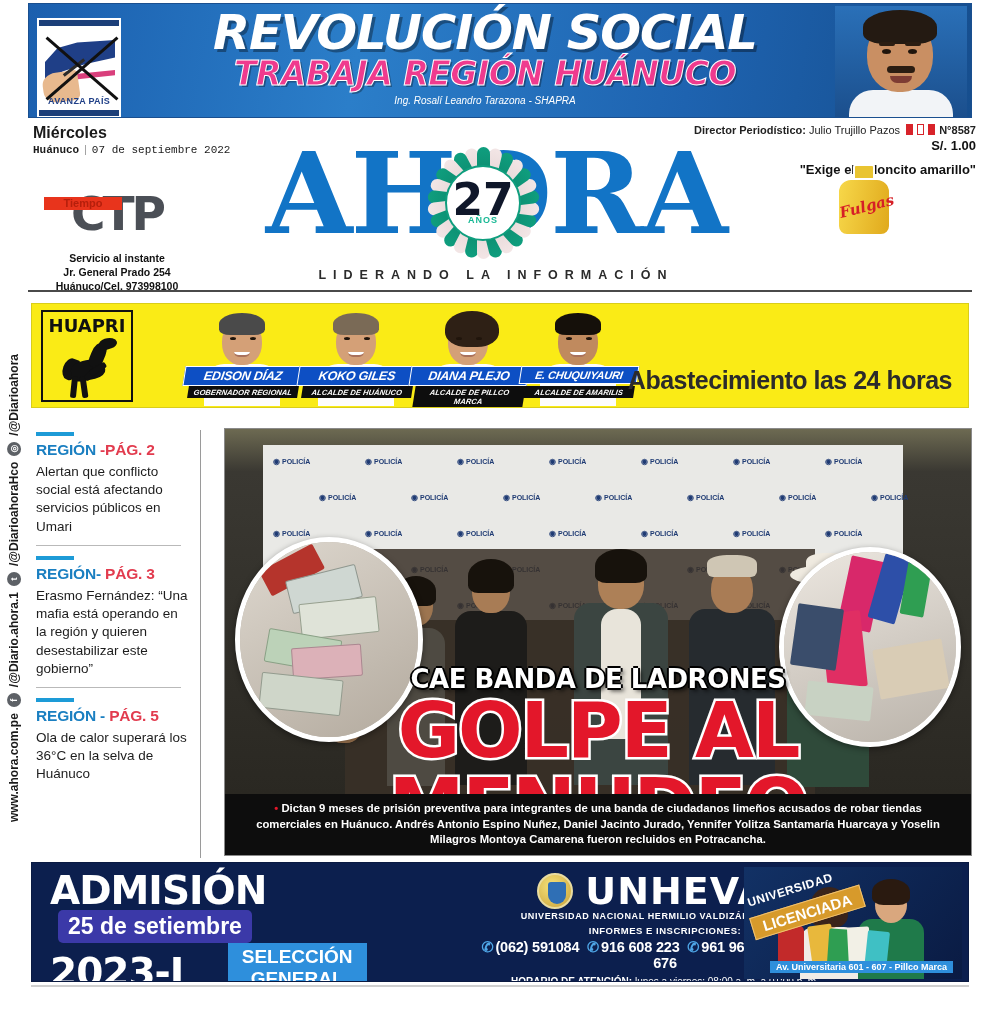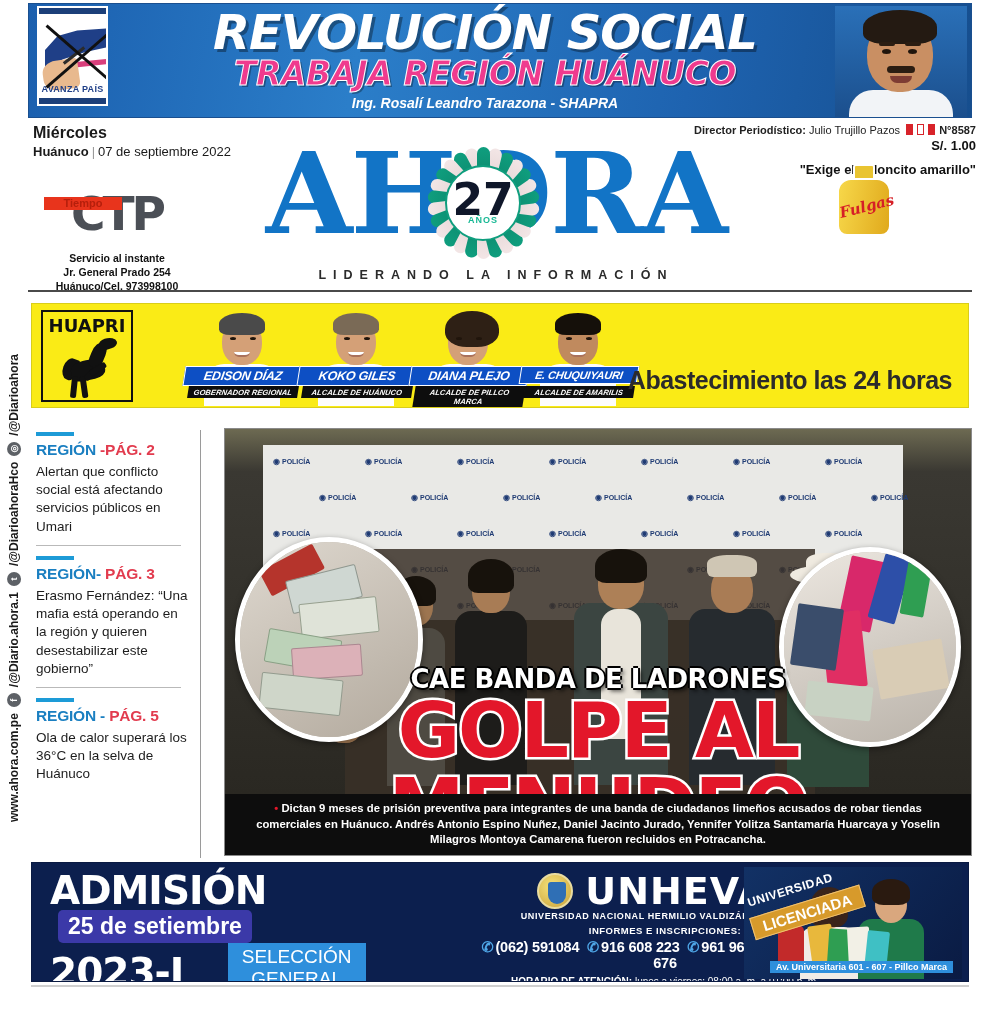--- a/index.html
+++ b/index.html
@@ -11,21 +11,21 @@
   }
   .page { position: relative; width: 1000px; height: 1024px; background:#fff; }
 
   
   .topbanner {
     position:absolute; left:28px; top:3px; width:944px; height:115px;
     background: linear-gradient(100deg,#1b5fae 0%, #2b7ec9 35%, #1e63b0 70%, #164e8e 100%);
     overflow:hidden; border:1px solid #1a4f8f;
   }
   .tb-logo {
-    position:absolute; left:8px; top:2px; width:71px; height:100px;
+    position:absolute; left:8px; top:14px; width:84px; height:100px;
     background:#1c3f79; border:2px solid #fff; display:flex; align-items:center; justify-content:flex-end;
   }
   .tb-logo-inner{
     position:relative; width:82px; height:84px; background:#fff; overflow:hidden;
   }
   .ap-swoosh{
     position:absolute; left:6px; top:14px; width:70px; height:40px;
     background:#1f3f87; clip-path: polygon(0 55%,18% 20%,46% 6%,100% 0,100% 44%,58% 60%,26% 78%,0 100%);
   }
   .ap-swoosh2{
@@ -52,21 +52,21 @@
     font-size:48px; font-weight:bold; font-style:italic; color:#fff; line-height:1;
     letter-spacing:-1px; text-shadow: 3px 3px 0 rgba(0,0,0,.35);
     font-family:"DejaVu Sans", sans-serif;
   }
   .tb-l2{
     font-size:33px; font-weight:bold; font-style:italic; color:#ef3b8e; line-height:1.05;
     letter-spacing:-.5px; text-shadow: 2px 2px 0 rgba(0,0,0,.3);
     -webkit-text-stroke:1px #ffffff;
     font-family:"DejaVu Sans", sans-serif; margin-top:1px;
   }
-  .tb-l3{ font-size:14px; font-weight:bold; color:#fff; font-style:italic; margin-top:3px; }
+  .tb-l3{ font-size:10px; font-weight:normal; color:#fff; font-style:italic; margin-top:3px; }
   .tb-face{
     position:absolute; right:4px; top:2px; width:132px; height:111px; overflow:hidden;
   }
   .face-bg{ position:absolute; inset:0; background:linear-gradient(180deg,#2a70b8,#1b4f8d); }
   .face-head{
     position:absolute; left:32px; top:10px; width:66px; height:76px; border-radius:50% 50% 46% 46%;
     background:#c98f63;
   }
   .face-hair{
     position:absolute; left:28px; top:4px; width:74px; height:34px; border-radius:50% 50% 30% 30%;
@@ -77,21 +77,21 @@
   .face-eye1,.face-eye2{ position:absolute; top:43px; width:9px; height:5px; background:#20150c; border-radius:50%; }
   .face-eye1{ left:47px; } .face-eye2{ left:73px; }
   .face-stache{ position:absolute; left:52px; top:60px; width:28px; height:7px; background:#2b1d12; border-radius:4px; }
   .face-mouth{ position:absolute; left:55px; top:70px; width:22px; height:7px; background:#7d3c33; border-radius:0 0 12px 12px; }
   .face-body{ position:absolute; left:14px; top:84px; width:104px; height:30px; background:#f2f4f7; border-radius:24px 24px 0 0; }
 
   
   .masthead{ position:absolute; left:0; top:122px; width:1000px; height:172px; }
   .md-date{ position:absolute; left:33px; top:2px; }
   .md-day{ font-size:16px; font-weight:bold; color:#1a1a1a; }
-  .md-line{ font-size:13px; color:#1a1a1a; margin-top:2px; white-space:nowrap; }
+  .md-line{ font-size:11px; color:#1a1a1a; margin-top:2px; white-space:nowrap;font-family:Liberation Mono, monospace; }
   .md-line b{ font-weight:bold; }
   .md-sep{ color:#999; margin:0 3px; }
 
   .ctp{ position:absolute; left:44px; top:42px; width:146px; text-align:center;margin-top:28px; }
   .ctp-logo{ font-size:47px; font-weight:bold; color:#4b4f56; letter-spacing:-3px; line-height:.95;
              font-family:"DejaVu Sans", sans-serif; }
   .ctp-band{ position:absolute; left:44px; top:75px; width:78px; height:13px; background:#e8341c; }
   .ctp-band span{ color:#b51f0c; font-size:11px; font-weight:bold; line-height:13px; display:block; text-align:center; }
   .ctp-sub{ font-size:10.5px; font-weight:bold; color:#111; line-height:1.35; margin-top:14px; }
 
@@ -246,21 +246,21 @@
   .unheval{ position:absolute; left:31px; top:862px; width:938px; height:120px;
             background:#0c1f4e; border:1px solid #0a1a42; overflow:hidden; }
   .un-left{ position:absolute; left:18px; top:8px; width:400px; }
   .un-adm{ font-size:39px; font-weight:bold; color:#fff; letter-spacing:-1px; line-height:1;
            display:inline-block; vertical-align:middle; font-family:"DejaVu Sans", sans-serif; }
   .un-date{ display:inline-block; vertical-align:middle; background:#3b39a8; color:#fff; font-size:23px;
             font-weight:bold; padding:3px 10px; border-radius:5px; margin-left:8px; }
   .un-year{ font-size:39px; font-weight:bold; color:#fff; letter-spacing:-1px; line-height:1; margin-top:10px;
             display:inline-block; vertical-align:middle; font-family:"DejaVu Sans", sans-serif; }
   .un-sel{ display:inline-block; vertical-align:middle; background:#2e8fdc; color:#fff; font-size:19px;
-           font-weight:normal; text-align:center; padding:3px 14px; margin-left:40px; line-height:1.15; }
+           font-weight:bold; text-align:center; padding:3px 14px; margin-left:40px; line-height:1.15; }
 
   .un-mid{ position:absolute; left:438px; top:6px; width:390px; text-align:center; color:#fff; }
   .un-crest{ display:inline-block; vertical-align:middle; width:36px; height:36px; border-radius:50%;
              background:radial-gradient(circle at 40% 35%,#f6e27a,#c8a23a); border:2px solid #e9dca0; position:relative; }
   .un-crest::after{ content:""; position:absolute; left:9px; top:7px; width:18px; height:22px;
                     background:#2f6fb5; border-radius:3px 3px 9px 9px; }
   .un-name{ display:inline-block; vertical-align:middle; font-size:38px; font-weight:bold; letter-spacing:1px;
             margin-left:8px; font-family:"DejaVu Sans", sans-serif; }
   .un-full{ font-size:9px; font-weight:bold; letter-spacing:.6px; margin-top:-2px; }
   .un-inf{ font-size:9.5px; font-weight:bold; letter-spacing:.5px; margin-top:4px; }

